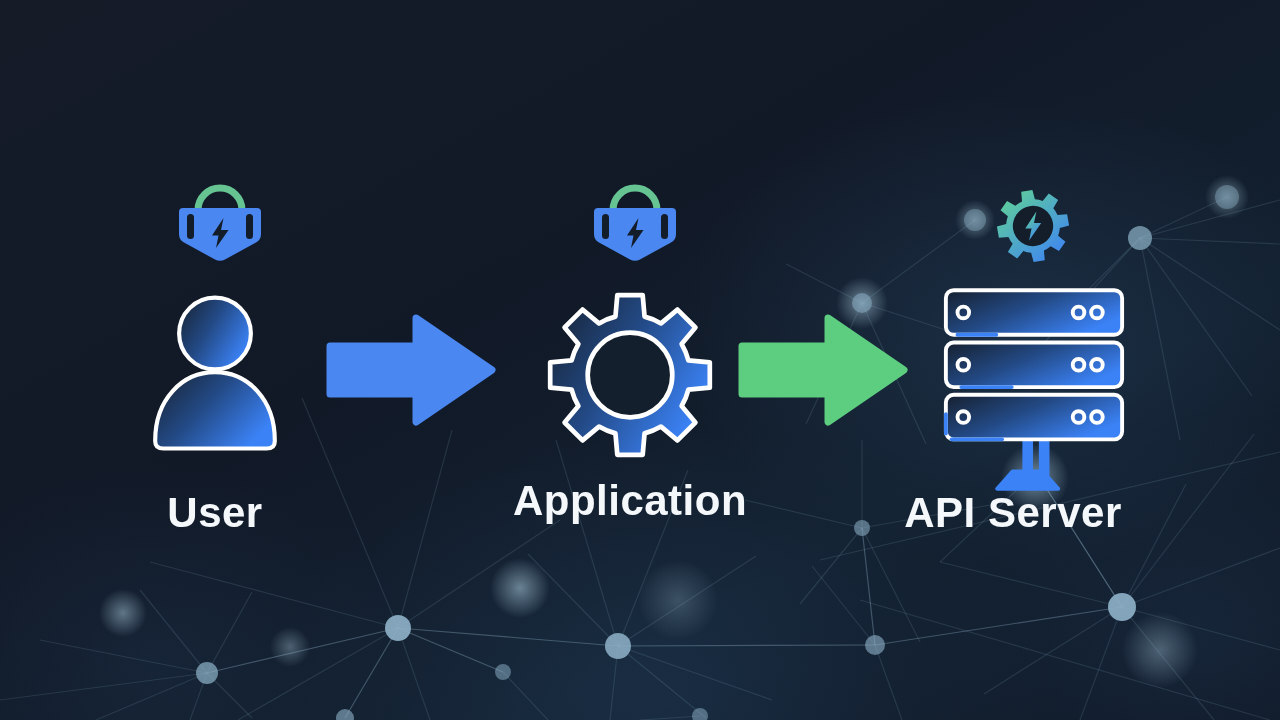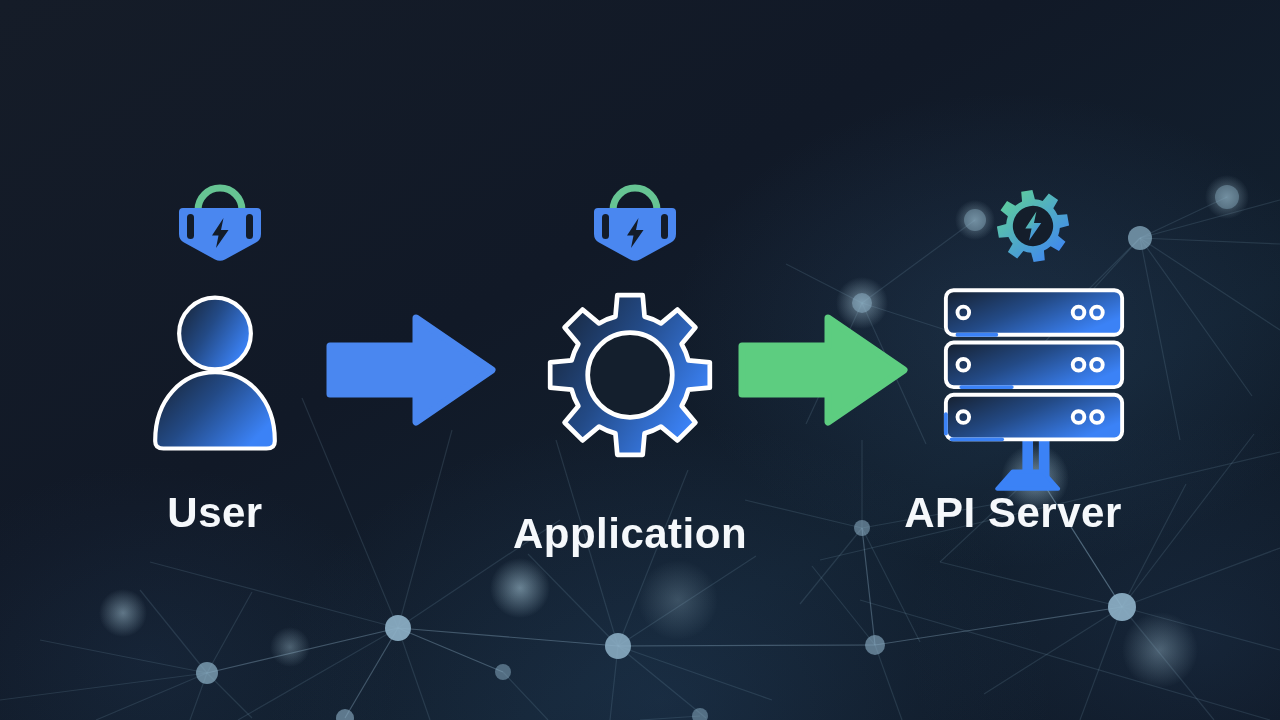--- a/index.html
+++ b/index.html
@@ -172,21 +172,21 @@
 
     <svg class="abs" style="left:536px;top:281px" width="188" height="188" viewBox="-100 -100 200 200">
       <path d="M62.1,-15.5 L84.9,-13.5 L84.9,13.5 L62.1,15.5 A64,64 0 0 1 54.9,33 L69.6,50.5 L50.5,69.6 L33,54.9
                A64,64 0 0 1 15.5,62.1 L13.5,84.9 L-13.5,84.9 L-15.5,62.1 A64,64 0 0 1 -33,54.9 L-50.5,69.6
                L-69.6,50.5 L-54.9,33 A64,64 0 0 1 -62.1,15.5 L-84.9,13.5 L-84.9,-13.5 L-62.1,-15.5
                A64,64 0 0 1 -54.9,-33 L-69.6,-50.5 L-50.5,-69.6 L-33,-54.9 A64,64 0 0 1 -15.5,-62.1
                L-13.5,-84.9 L13.5,-84.9 L15.5,-62.1 A64,64 0 0 1 33,-54.9 L50.5,-69.6 L69.6,-50.5 L54.9,-33
                A64,64 0 0 1 62.1,-15.5 Z" fill="url(#gIcon)" stroke="#ffffff" stroke-width="5" stroke-linejoin="round"></path>
       <circle cx="0" cy="0" r="45" fill="#141f2d" stroke="#ffffff" stroke-width="5"></circle>
     </svg>
-    <div class="label" style="left:630px;top:510px">Application</div>
+    <div class="label" style="left:630px;top:477px">Application</div>
   </div>
 
   <svg class="abs" style="left:738px;top:312px" width="172" height="116" viewBox="0 0 172 116">
     <path d="M4,34 H90 V6 L166,58 L90,110 V82 H4 Z" fill="#5dcd80" stroke="#5dcd80" stroke-width="7" stroke-linejoin="round"></path>
   </svg>
 
   <div class="abs" style="left:0;top:0">
 
     <svg class="abs" style="left:991px;top:184px" width="84" height="84" viewBox="-50 -50 100 100">
       <g transform="rotate(-10)">

